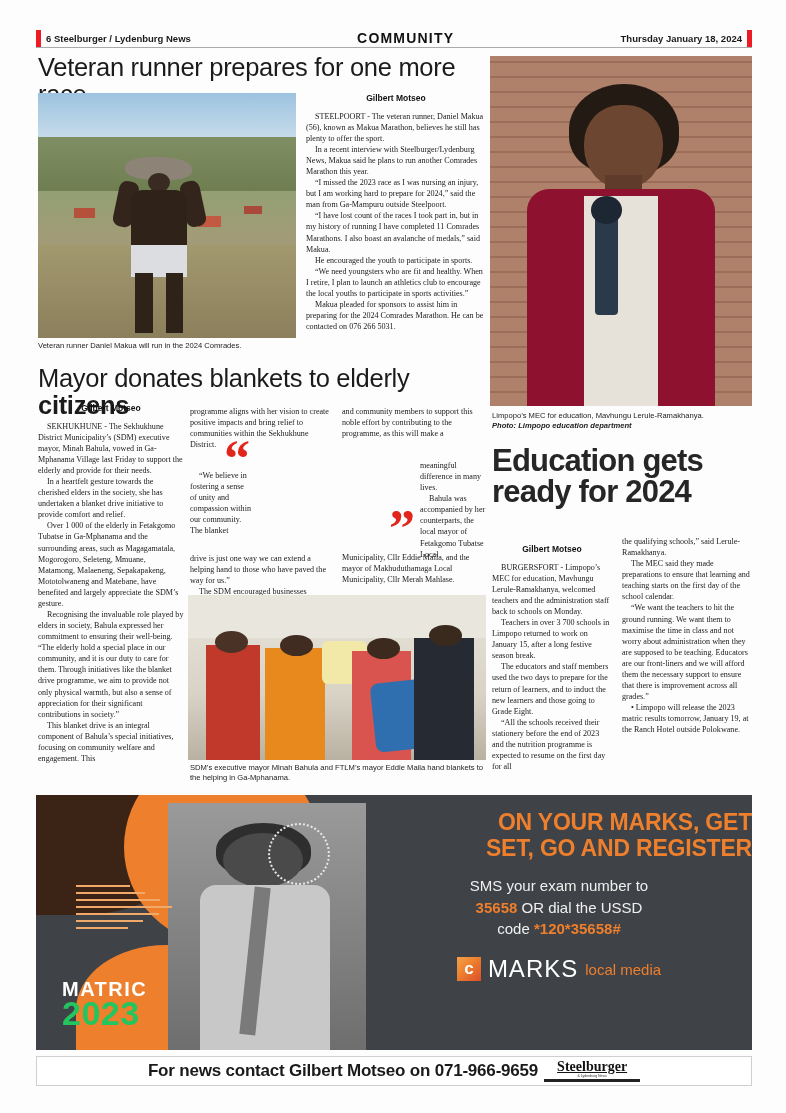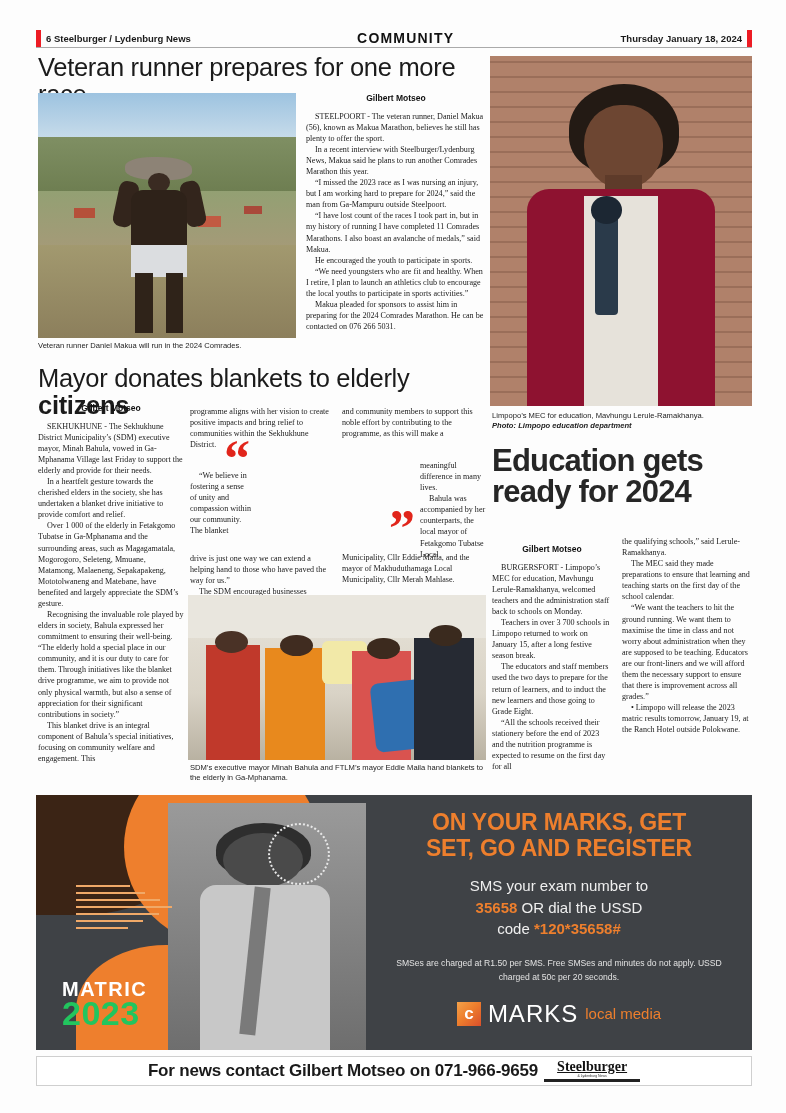--- a/index.html
+++ b/index.html
@@ -281,21 +281,21 @@
   .ad-matric .m1 { font-size:20px; font-weight:700; color:#ffffff; letter-spacing:1.5px; }
   .ad-matric .m2 { font-size:34px; font-weight:700; color:#22c55e; letter-spacing:0.5px; }
 
   .ad-right {
     position:absolute; left:330px; top:0; width:386px; height:100%;
     text-align:center; padding-top: 14px;
   }
   .ad-h1 {
     font-family:"Liberation Sans", sans-serif;
     font-size: 23px; font-weight:700; color:#ee7f2d;
-    line-height:1.14; letter-spacing:-0.2px;
+    line-height:1.14; letter-spacing:-0.2px;text-align:right;
   }
   .ad-sub {
     margin-top: 14px;
     font-family:"Liberation Sans", sans-serif;
     font-size: 15px; color:#efefef; line-height:1.42;
   }
   .ad-sub b { color:#ee7f2d; font-weight:700; }
   .ad-fine {
     margin-top: 18px; padding: 0 24px;
     font-family:"Liberation Sans", sans-serif;
@@ -454,21 +454,21 @@
       <div class="p1h"></div>
     <div class="p2"></div>
       <div class="p2h"></div>
     <div class="bagw"></div>
     <div class="p3"></div>
       <div class="p3h"></div>
     <div class="blue"></div>
     <div class="p4"></div>
       <div class="p4h"></div>
   </div>
-  <div class="caption cap-blanket">SDM’s executive mayor Minah Bahula and FTLM’s mayor Eddie Maila hand blankets to the elderly in Ga-Mphanama.</div>
+  <div class="caption cap-blanket">SDM’s executive mayor Minah Bahula and FTLM’s mayor Eddie Maila hand blankets to the helping in Ga-Mphanama.</div>
 
   <div class="hl-edu">
     <div>Education gets</div>
     <div>ready for  2024</div>
   </div>
 
   <div class="col col-e1">
     <div class="byline">Gilbert Motseo</div>
     <p>BURGERSFORT - Limpopo’s MEC for education, Mavhungu Lerule-Ramakhanya, welcomed teachers and the administration staff back to schools on Monday.</p>
     <p>Teachers in over 3 700 schools in Limpopo returned to work on January 15, after a long festive season break.</p>
@@ -512,21 +512,20 @@
     <div class="ad-right">
       <div class="ad-h1">
         <div>ON YOUR MARKS, GET</div>
         <div>SET, GO AND REGISTER</div>
       </div>
       <div class="ad-sub">
         <div>SMS your exam number to</div>
         <div><b>35658</b><span> OR dial the USSD</span></div>
         <div><span>code </span><b>*120*35658#</b></div>
       </div>
-      <div class="ad-fine">SMSes are charged at R1.50 per SMS. Free SMSes and minutes do not apply. USSD charged at 50c per 20 seconds.</div>
       <div class="ad-logo">
         <div class="cax-mark">c</div>
         <div class="cax-name">MARKS</div>
         <div class="cax-tag">local media</div>
       </div>
     </div>
   </div>
 
   <div class="footer">
     <div class="footer-text">For news contact  Gilbert Motseo on 071-966-9659</div>

